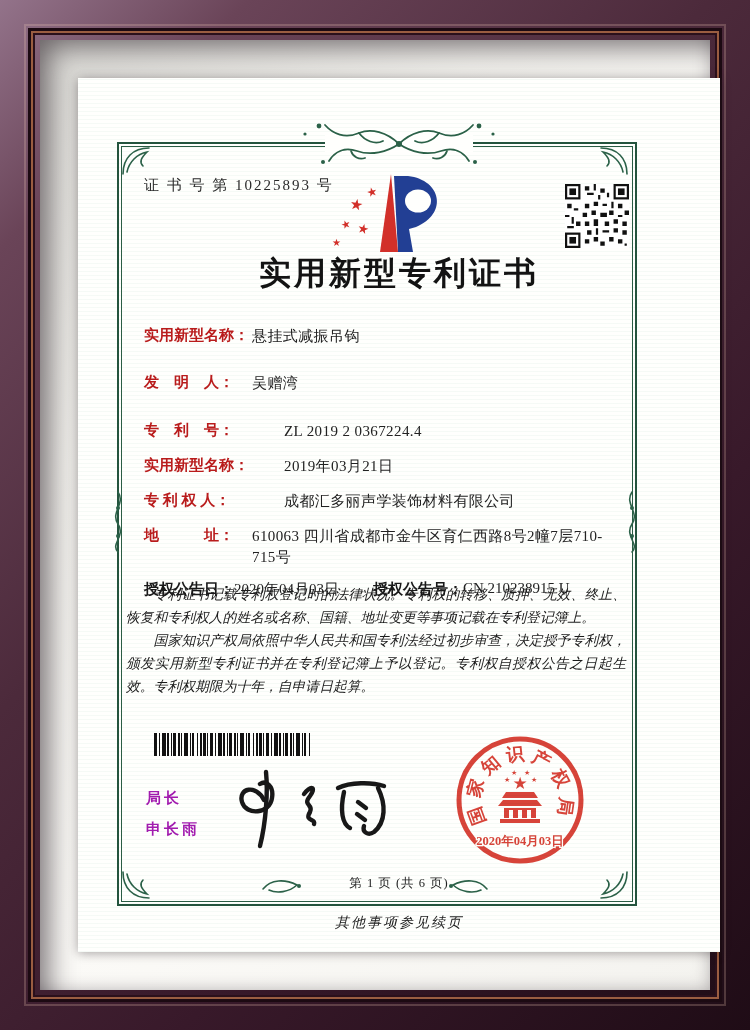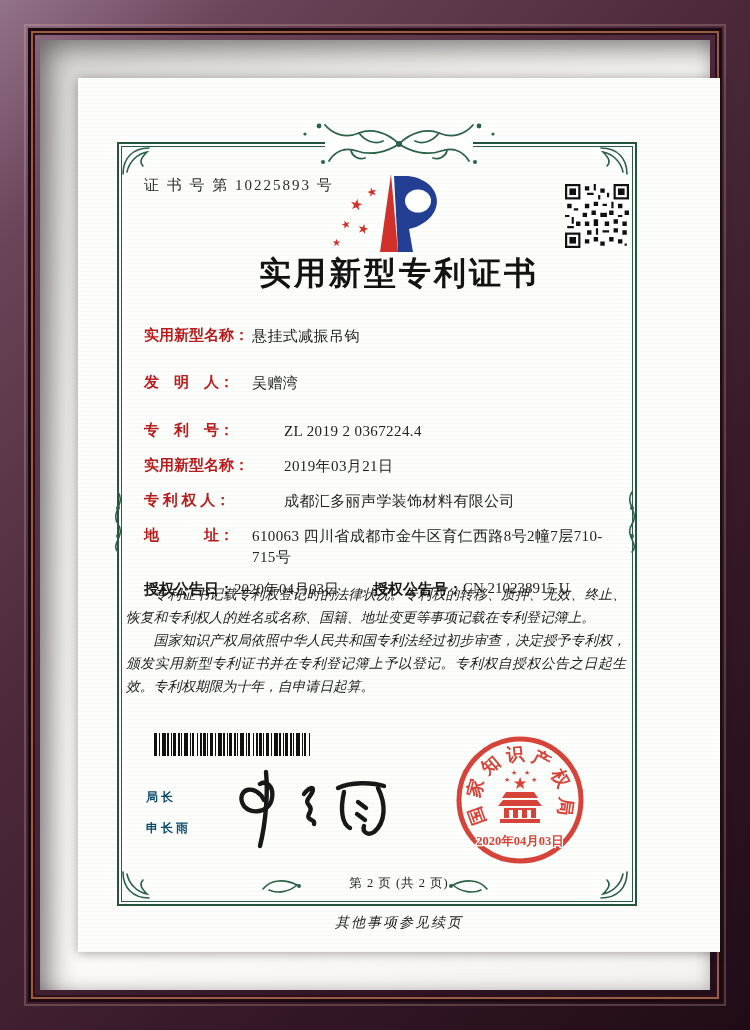--- a/index.html
+++ b/index.html
@@ -40,21 +40,21 @@
   .frow .val{flex:1;letter-spacing:.4px;line-height:1.35;}
   .mb-lg{margin-bottom:27px;} .mb-md{margin-bottom:15px;gap:32px;} .mb-sm{margin-bottom:13px;}
   .grant{display:flex;gap:34px;margin-top:8px;}
   .grant .pair{display:flex;}
   .grant .lbl{font-weight:600;color:#191919;}
   .paras{position:absolute;left:48px;top:506px;width:500px;font-size:13.8px;line-height:1.66;
     font-style:italic;color:#1b1b1b;text-align:justify;}
   .paras p{margin:0;text-indent:2em;}
   .barcode{position:absolute;left:76px;top:655px;}
   .officer{position:absolute;left:68px;top:704px;font-family:"Liberation Sans","DejaVu Sans",sans-serif;
-    font-size:12px;font-weight:700;color:#0c4a6e;letter-spacing:3px;line-height:31px;}
+    font-size:15px;font-weight:700;color:#a21caf;letter-spacing:3px;line-height:31px;}
   .signature{position:absolute;left:148px;top:688px;}
   .seal{position:absolute;left:374px;top:654px;opacity:.93;mix-blend-mode:multiply;}
   .page-num{position:absolute;left:0;right:0;top:797px;text-align:center;font-size:12.5px;
     letter-spacing:1px;color:#222;}
   .continuation{position:absolute;left:0;right:0;top:836px;text-align:center;font-size:14px;
     font-style:italic;letter-spacing:2px;color:#222;}
 </style>
 </head>
 <body>
 
@@ -275,16 +275,16 @@
         <path d="M46,74 h44 l-5,-6 h-34 z"></path>
         <rect x="52" y="76" width="32" height="10"></rect>
         <rect x="57" y="78" width="4" height="8" fill="#fffffd"></rect>
         <rect x="66" y="78" width="4" height="8" fill="#fffffd"></rect>
         <rect x="75" y="78" width="4" height="8" fill="#fffffd"></rect>
         <rect x="48" y="87" width="40" height="4"></rect>
       </g>
       <text x="68" y="113" font-size="12.5" font-weight="bold" fill="#d5362b" text-anchor="middle" style="paint-order:stroke" stroke="#fffffd" stroke-width="2.5">2020年04月03日</text>
     </svg>
 
-    <div class="page-num">第 2 页 (共 2 页)</div>
+    <div class="page-num">第 1 页 (共 6 页)</div>
     <div class="continuation">其他事项参见续页</div>
   </div>
 </div>
 
 </body></html>

